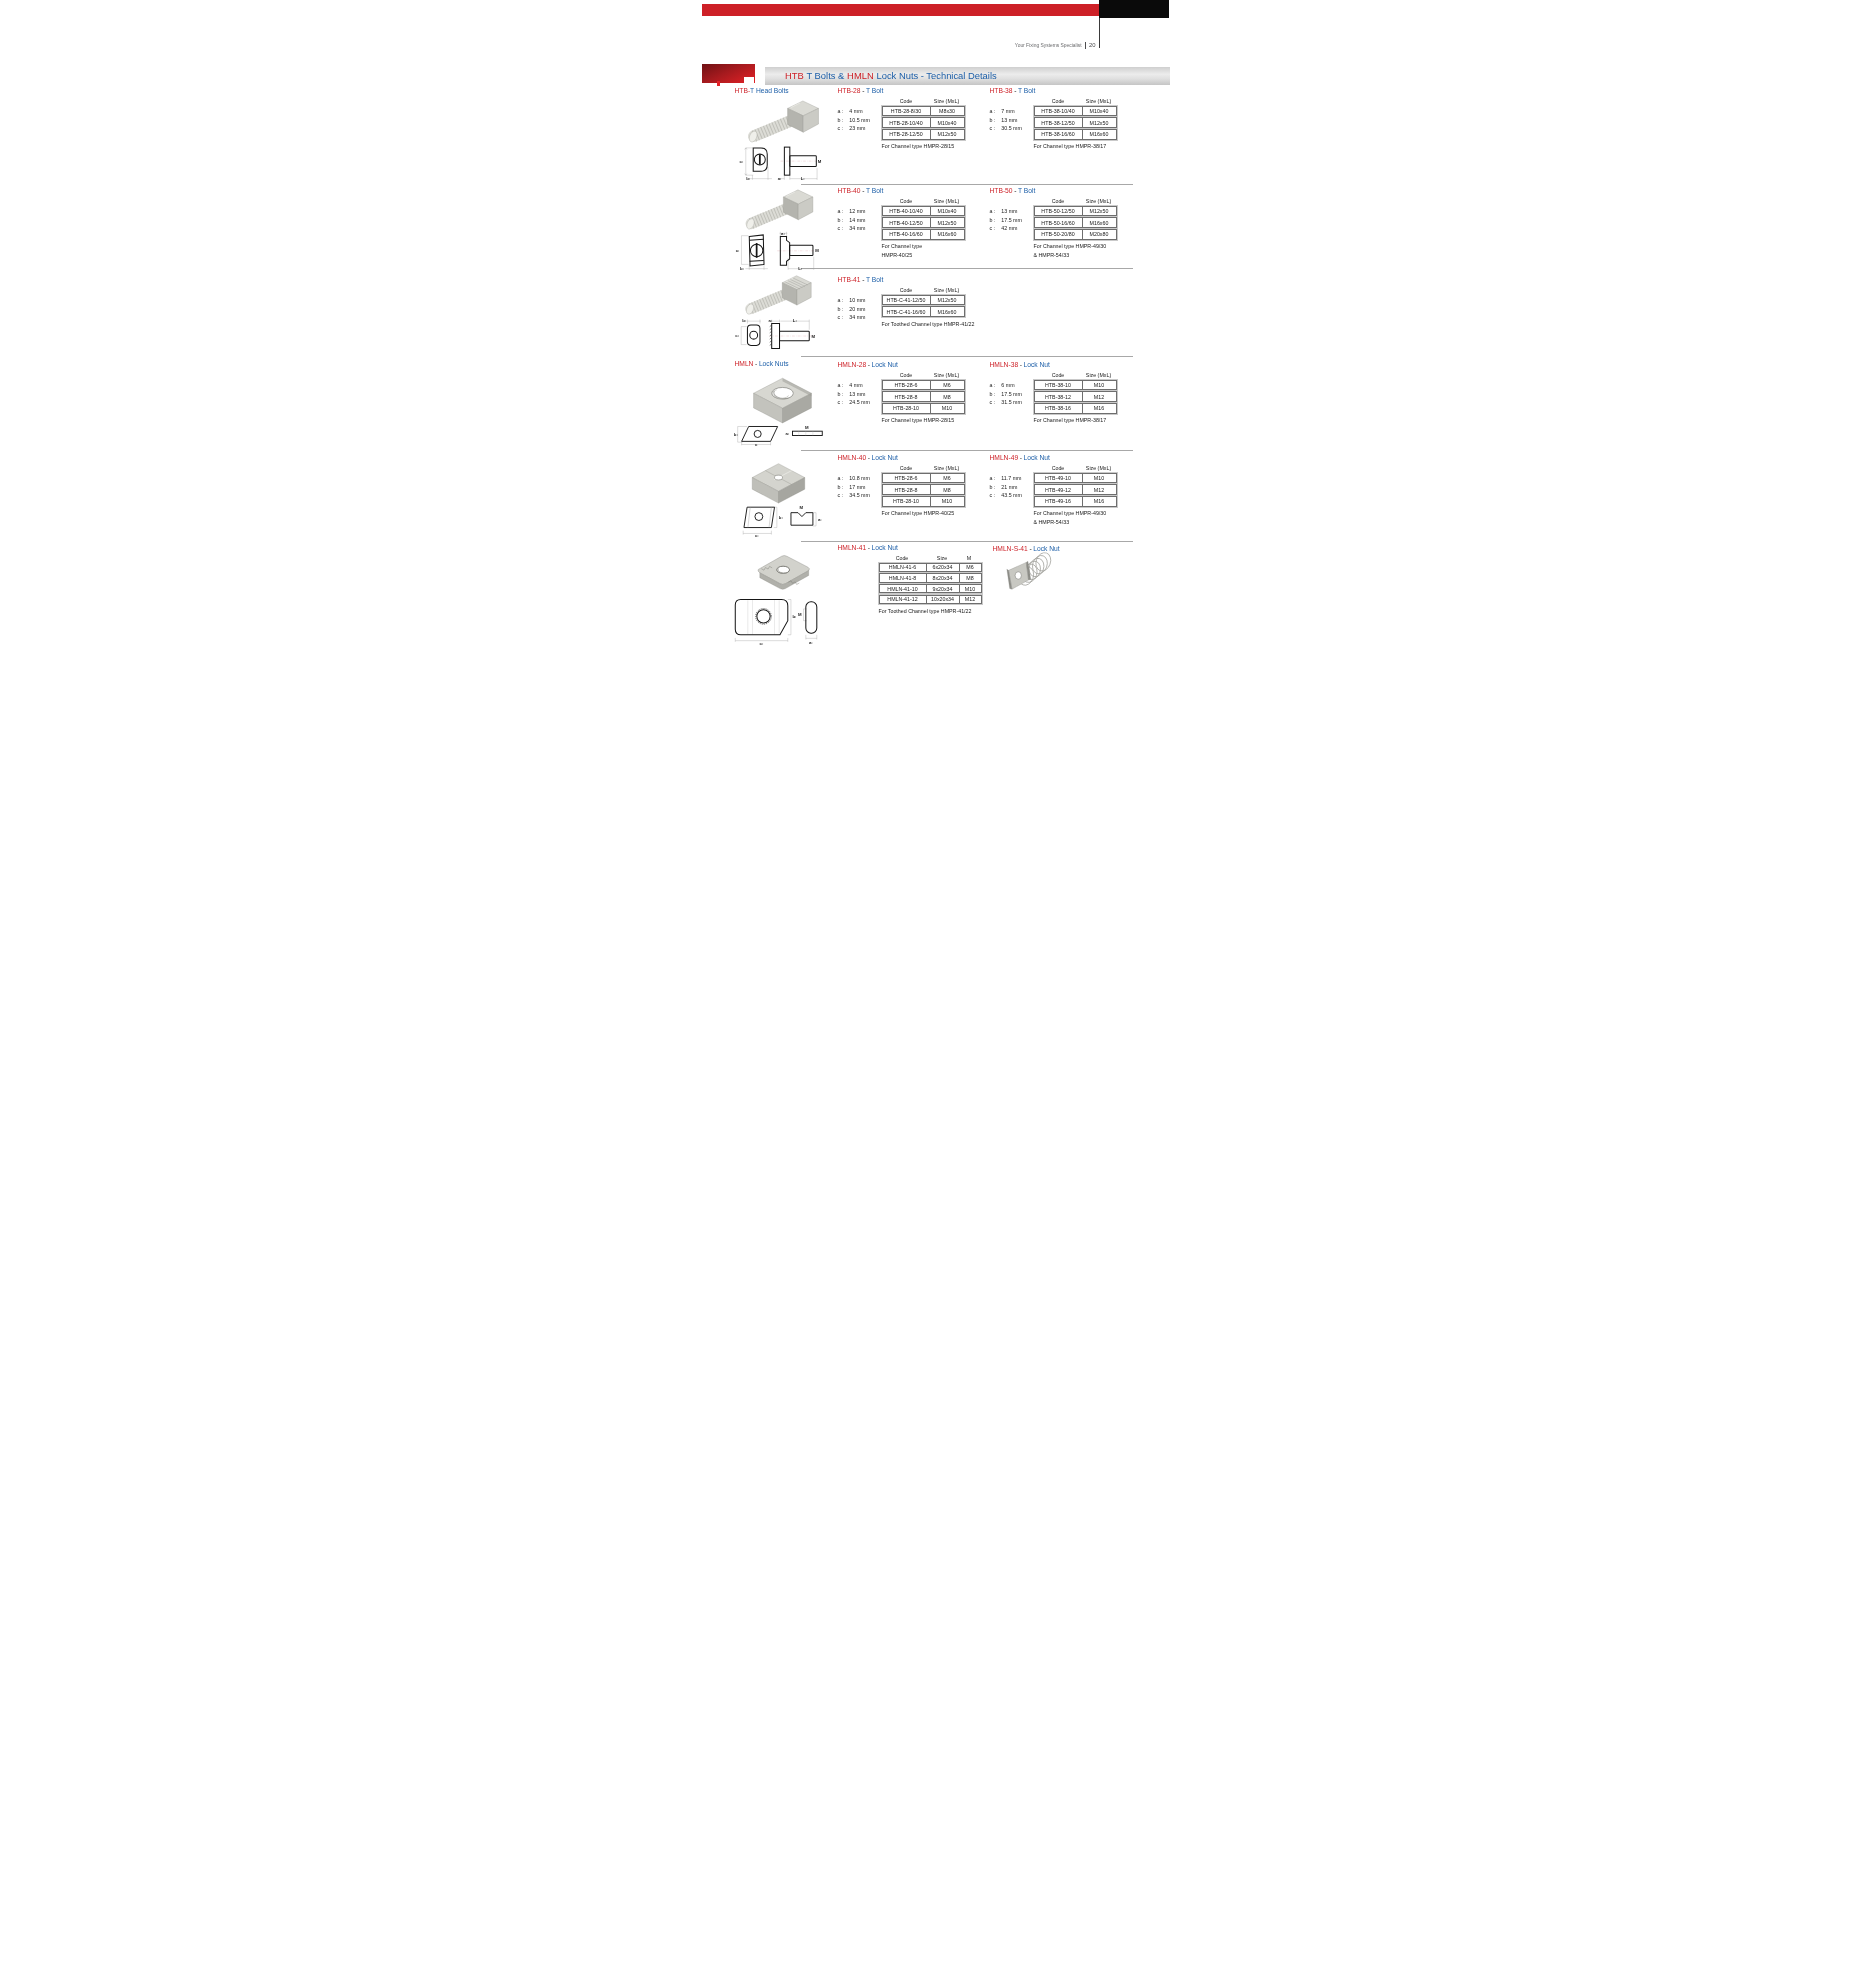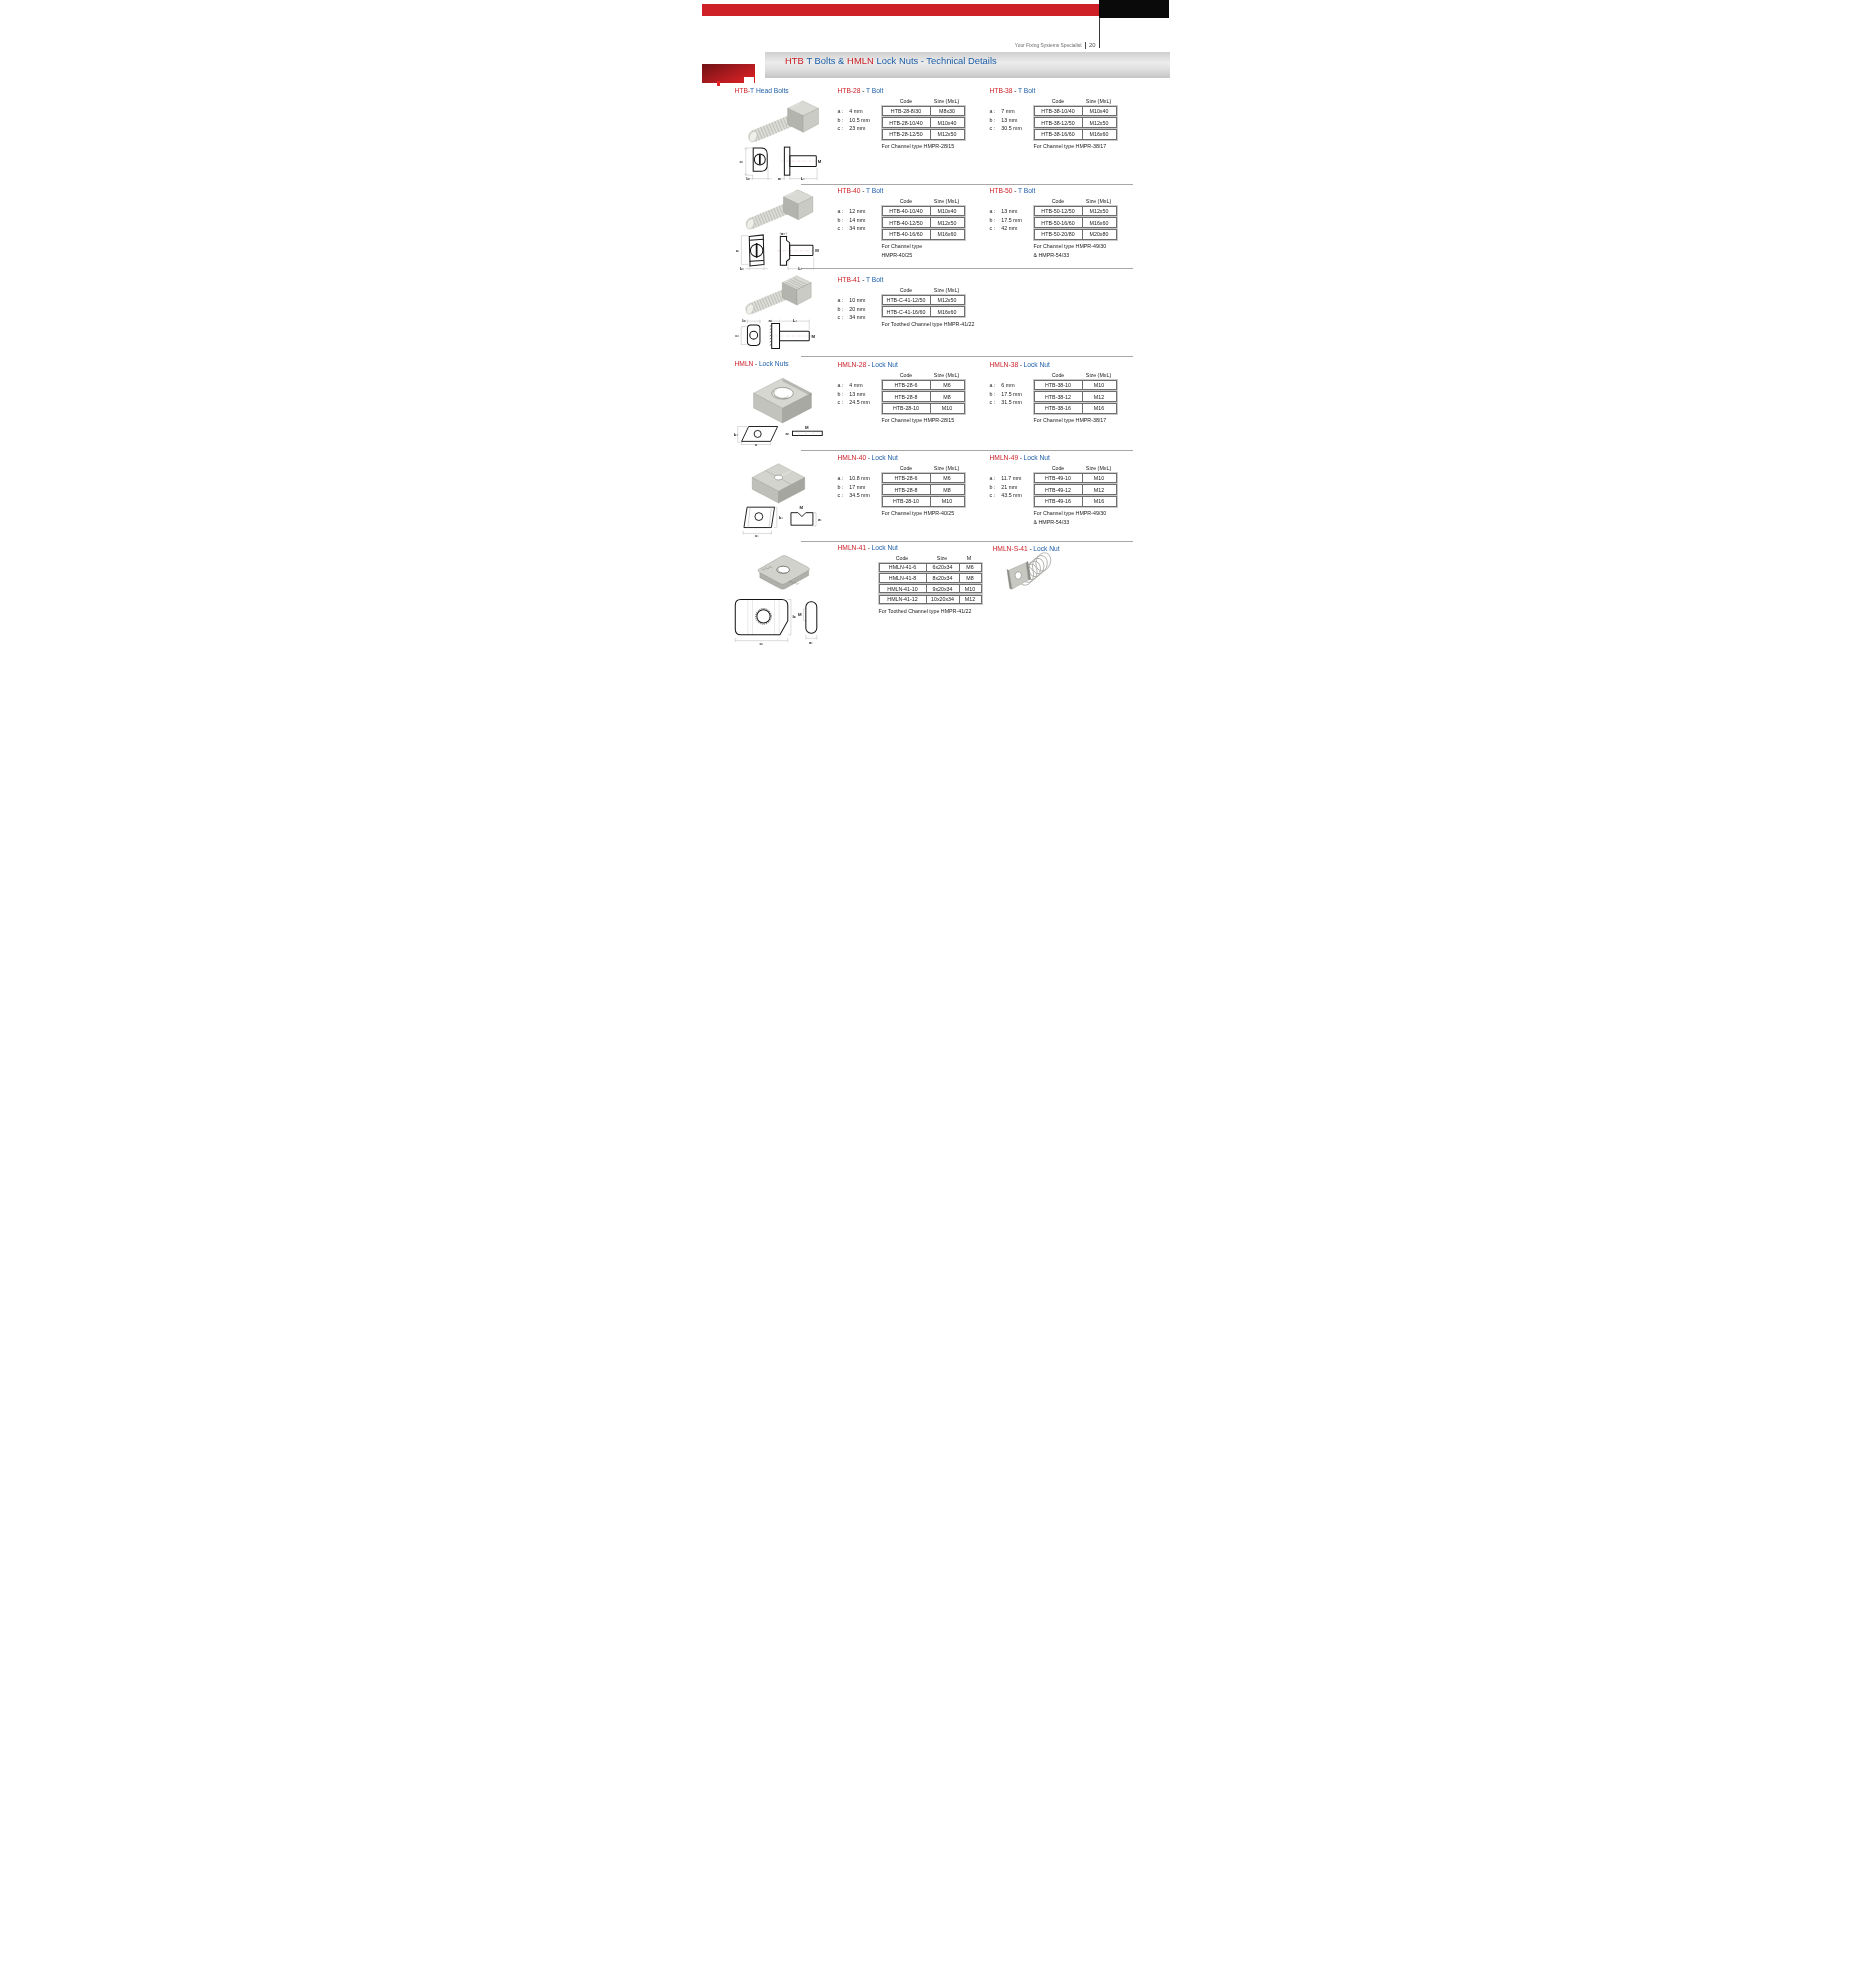--- a/index.html
+++ b/index.html
@@ -16,21 +16,21 @@
   }
   
   .band-red{position:absolute;left:0;top:3.5px;width:397px;height:12.6px;background:var(--red);}
   .band-black{position:absolute;left:397px;top:0;width:70px;height:17.7px;background:#0a0a0a;}
   .header-vline{position:absolute;left:397px;top:17.7px;width:0.4px;height:30px;background:#3a3a3a;}
   .tagline{position:absolute;top:41px;left:0;width:394px;text-align:right;white-space:nowrap;}
   .tagline .tg{font-size:4.9px;color:#6a6b6d;}
   .tagline .tg-sep{display:inline-block;width:0.4px;height:6.7px;background:#4e4e50;margin:0 3.5px;vertical-align:-1.6px;}
   .tagline .pg{font-size:5.9px;color:#4c4c4e;}
   .title-band{
-    position:absolute;left:63px;top:52px;right:0;height:26px;
+    position:absolute;left:63px;top:67px;right:0;height:18px;
     background:linear-gradient(180deg,#cfcfcf 0%,#ececec 40%,#e0e0e0 65%,#c5c5c5 100%);
   }
   .title-band .tb-text{margin-left:20.4px;line-height:17.7px;font-size:9.4px;white-space:nowrap;}
   .title-band .tb-text span{margin-right:2.8px;}
   .big-red{color:var(--red);}
   .big-blue{color:var(--blue);}
   .banner{position:absolute;left:0;top:64px;width:53px;height:19px;
     background:linear-gradient(155deg,#6f1114 0%,#a51a1e 45%,#e32126 100%);}
   .banner-notch{position:absolute;left:42px;top:77px;width:10.6px;height:6.3px;background:#ffffff;}
   .banner-chip{position:absolute;left:15px;top:81px;width:3.5px;height:5.1px;background:#e32126;}

